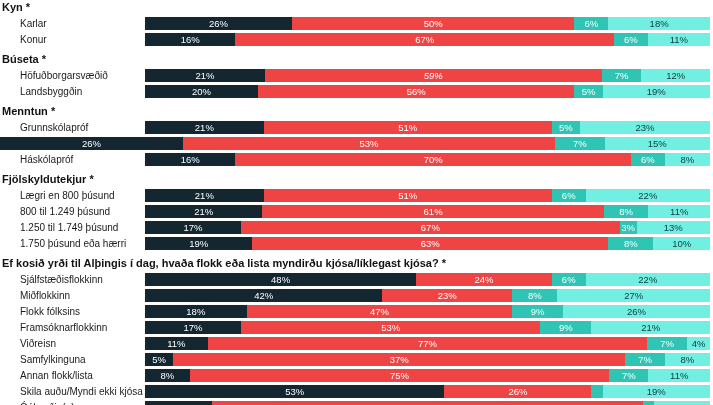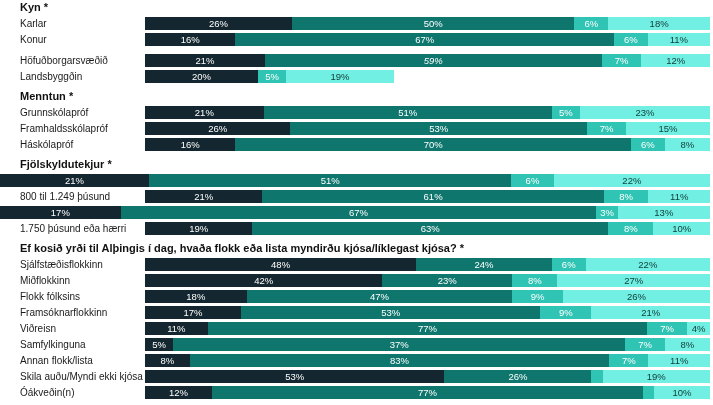--- a/index.html
+++ b/index.html
@@ -29,21 +29,21 @@
     line-height:13px;
     color:#1a1a1a;
     white-space:nowrap;
     overflow:visible;
   }
 
   .grouphdr{
     font-size:11px;
     font-weight:bold;
     line-height:13px;
-    padding-left:20px;
+    padding-left:2px;
     color:#111;
     white-space:nowrap;
   }
   .grouphdr.wide{width:700px;}
 
   .track{
     flex:1 1 auto;
     height:13px;
     display:flex;
     margin-right:3px;
@@ -57,21 +57,21 @@
     align-items:center;
     justify-content:center;
     font-size:9.5px;
     line-height:13px;
     color:#ffffff;
     overflow:hidden;
     white-space:nowrap;
     box-sizing:border-box;
   }
   .seg.s0{background:#142730;}
-  .seg.s1{background:#0f766e;}
+  .seg.s1{background:#ef4444;}
   .seg.s2{background:#2fc4b4;}
   .seg.s3{background:#70efe2;color:#103b38;}
 
   .spacer{height:5px;}
 </style>
 </head>
 <body>
 
 <div id="chart">
     <div class="row group">
@@ -89,52 +89,55 @@
     <div class="row">
       <div class="label">Konur</div>
       <div class="track">
         <div class="seg s0" style="width: 16%;">16%</div>
         <div class="seg s1" style="width: 67%;">67%</div>
         <div class="seg s2" style="width: 6%;">6%</div>
         <div class="seg s3" style="width: 11%;">11%</div>
       </div>
     </div>
     <div class="spacer"></div>
+    <div class="row group">
+      <div class="grouphdr wide">Búseta *</div>
+    </div>
     <div class="row">
       <div class="label">Höfuðborgarsvæðið</div>
       <div class="track">
         <div class="seg s0" style="width: 21.2121%;">21%</div>
         <div class="seg s1" style="width: 59.596%; font-style: italic;">59%</div>
         <div class="seg s2" style="width: 7.07071%;">7%</div>
         <div class="seg s3" style="width: 12.1212%;">12%</div>
       </div>
     </div>
     <div class="row">
       <div class="label">Landsbyggðin</div>
       <div class="track">
         <div class="seg s0" style="width: 20%;">20%</div>
+        <div class="seg s1" style="width: 56%;">56%</div>
         <div class="seg s2" style="width: 5%;">5%</div>
         <div class="seg s3" style="width: 19%;">19%</div>
       </div>
     </div>
     <div class="spacer"></div>
     <div class="row group">
       <div class="grouphdr wide">Menntun *</div>
     </div>
     <div class="row">
       <div class="label">Grunnskólapróf</div>
       <div class="track">
         <div class="seg s0" style="width: 21%;">21%</div>
         <div class="seg s1" style="width: 51%;">51%</div>
         <div class="seg s2" style="width: 5%;">5%</div>
         <div class="seg s3" style="width: 23%;">23%</div>
       </div>
     </div>
     <div class="row">
-      <div class="label">Framhaldsskólapróf</div>
       <div class="track">
         <div class="seg s0" style="width: 25.7426%;">26%</div>
         <div class="seg s1" style="width: 52.4752%;">53%</div>
         <div class="seg s2" style="width: 6.93069%;">7%</div>
         <div class="seg s3" style="width: 14.8515%;">15%</div>
       </div>
     </div>
     <div class="row">
       <div class="label">Háskólapróf</div>
       <div class="track">
@@ -142,37 +145,39 @@
         <div class="seg s1" style="width: 70%; text-align: right;">70%</div>
         <div class="seg s2" style="width: 6%;">6%</div>
         <div class="seg s3" style="width: 8%;">8%</div>
       </div>
     </div>
     <div class="spacer"></div>
     <div class="row group">
       <div class="grouphdr wide">Fjölskyldutekjur *</div>
     </div>
     <div class="row">
+      <div class="label">Lægri en 800 þúsund</div>
       <div class="track">
         <div class="seg s0" style="width: 21%;">21%</div>
         <div class="seg s1" style="width: 51%;">51%</div>
         <div class="seg s2" style="width: 6%;">6%</div>
         <div class="seg s3" style="width: 22%;">22%</div>
       </div>
     </div>
     <div class="row">
       <div class="label">800 til 1.249 þúsund</div>
       <div class="track">
         <div class="seg s0" style="width: 20.7921%;">21%</div>
         <div class="seg s1" style="width: 60.396%;">61%</div>
         <div class="seg s2" style="width: 7.92079%;">8%</div>
         <div class="seg s3" style="width: 10.8911%;">11%</div>
       </div>
     </div>
     <div class="row">
+      <div class="label">1.250 til 1.749 þúsund</div>
       <div class="track">
         <div class="seg s0" style="width: 17%;">17%</div>
         <div class="seg s1" style="width: 67%;">67%</div>
         <div class="seg s2" style="width: 3%;">3%</div>
         <div class="seg s3" style="width: 13%;">13%</div>
       </div>
     </div>
     <div class="row">
       <div class="label">1.750 þúsund eða hærri</div>
       <div class="track">
@@ -237,21 +242,21 @@
         <div class="seg s0" style="width: 5%;">5%</div>
         <div class="seg s1" style="width: 80%;">37%</div>
         <div class="seg s2" style="width: 7%;">7%</div>
         <div class="seg s3" style="width: 8%;">8%</div>
       </div>
     </div>
     <div class="row">
       <div class="label">Annan flokk/lista</div>
       <div class="track">
         <div class="seg s0" style="width: 7.92079%;">8%</div>
-        <div class="seg s1" style="width: 74.2574%;">83%</div>
+        <div class="seg s1" style="width: 74.2574%;">75%</div>
         <div class="seg s2" style="width: 6.93069%;">7%</div>
         <div class="seg s3" style="width: 10.8911%;">11%</div>
       </div>
     </div>
     <div class="row">
       <div class="label">Skila auðu/Myndi ekki kjósa</div>
       <div class="track">
         <div class="seg s0" style="width: 53%;">53%</div>
         <div class="seg s1" style="width: 26%;">26%</div>
         <div class="seg s2" style="width: 2%;"></div>

